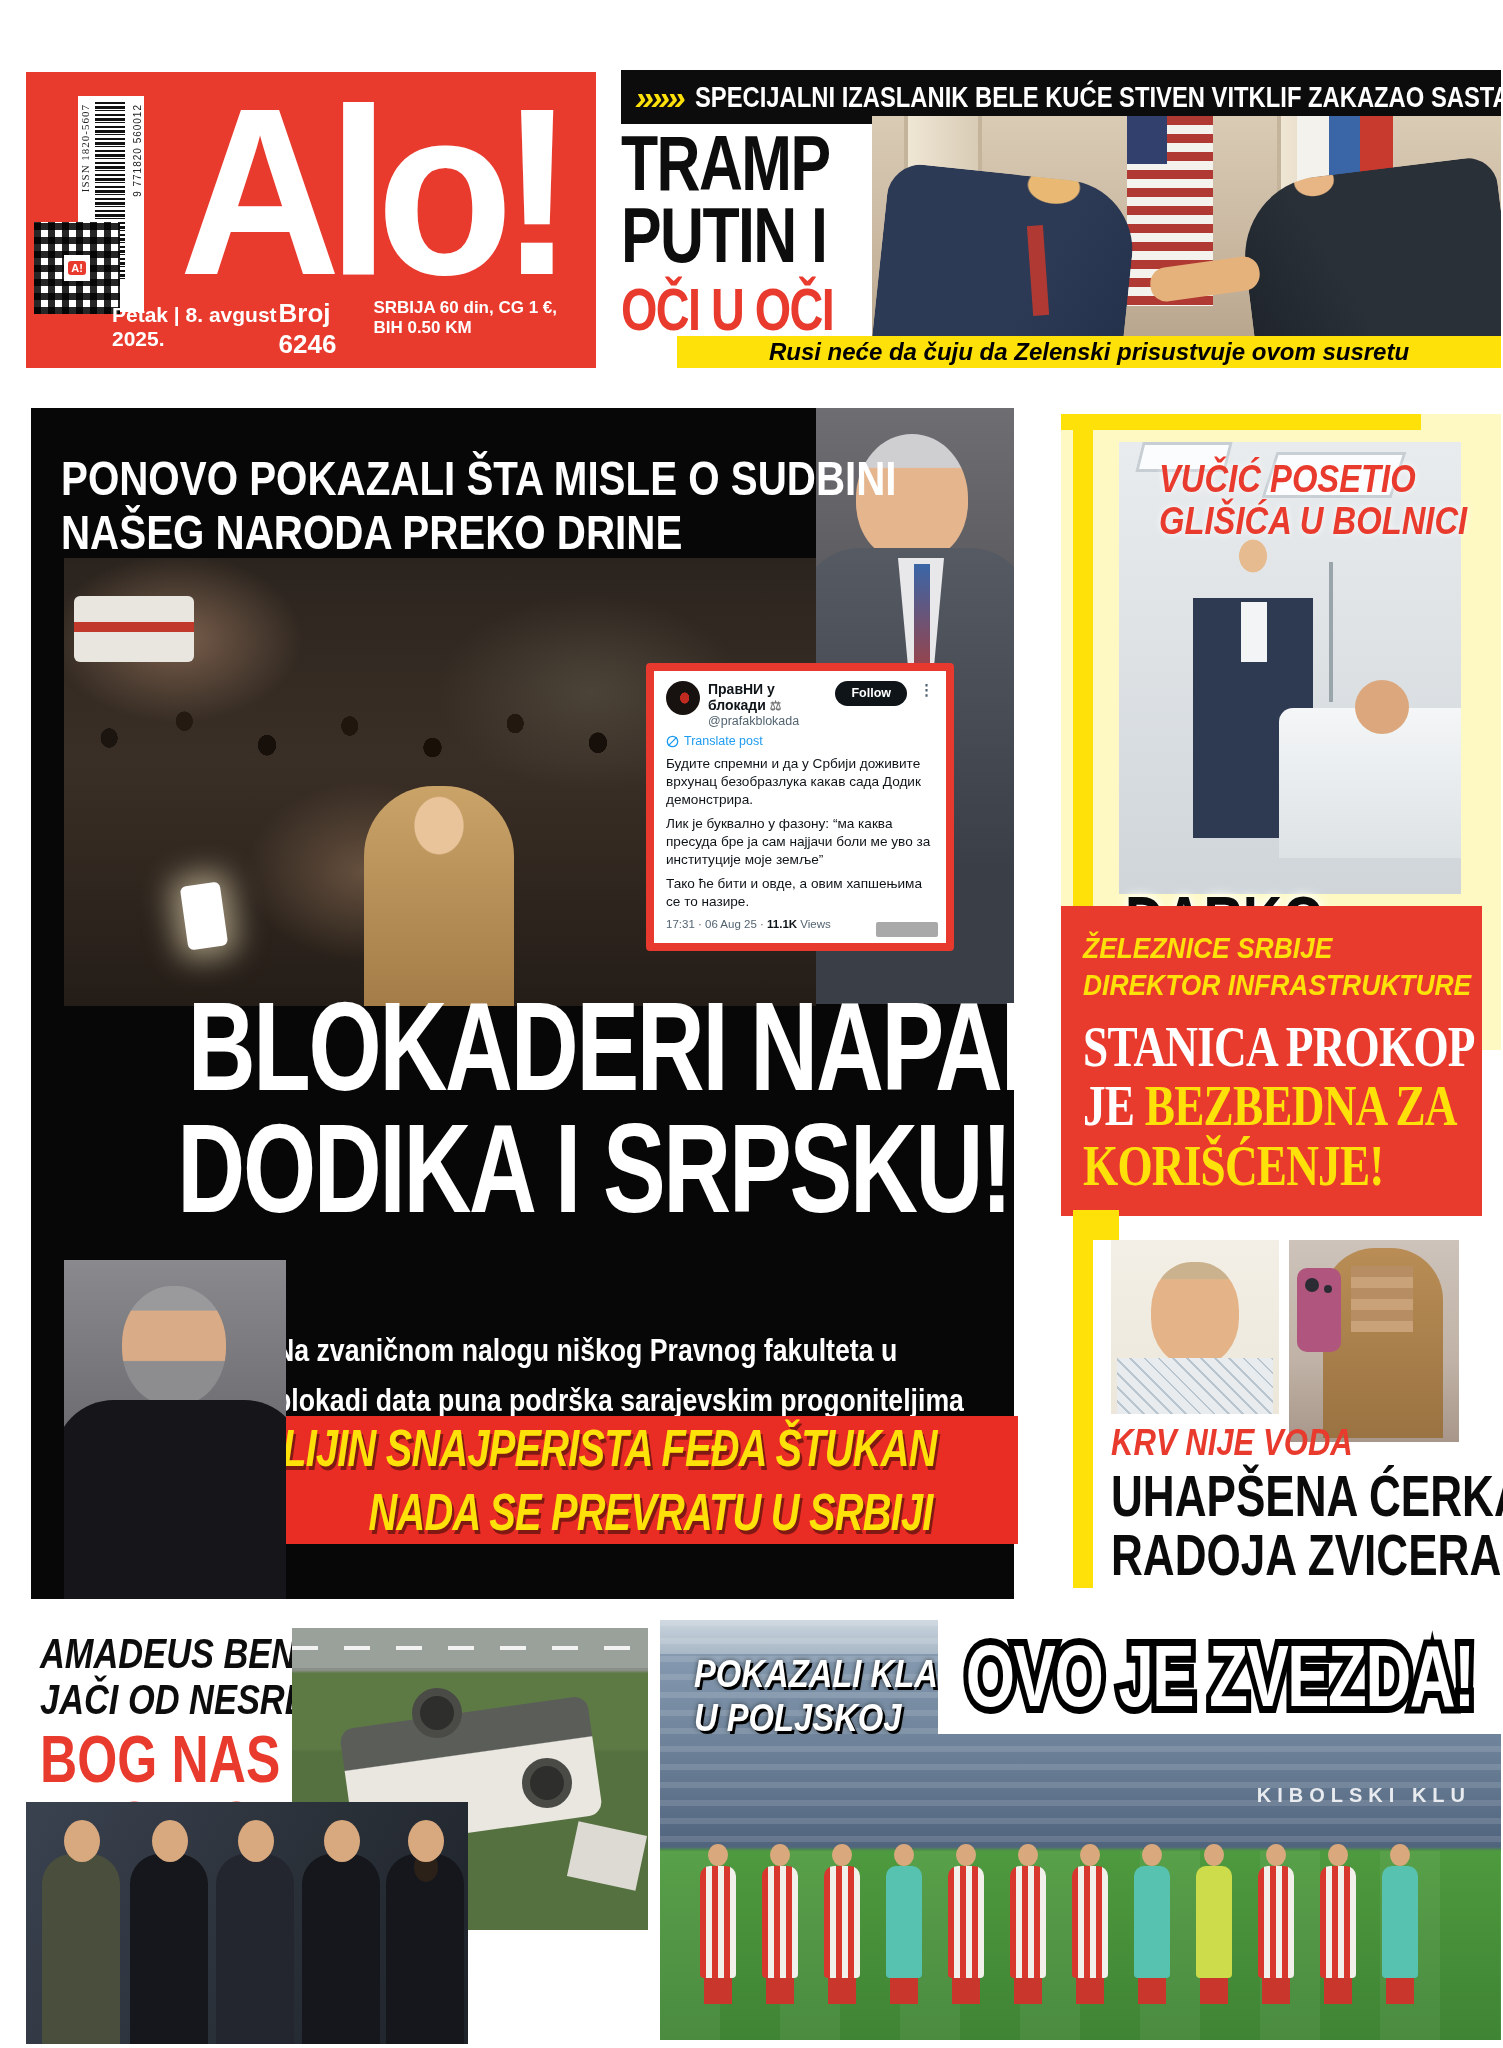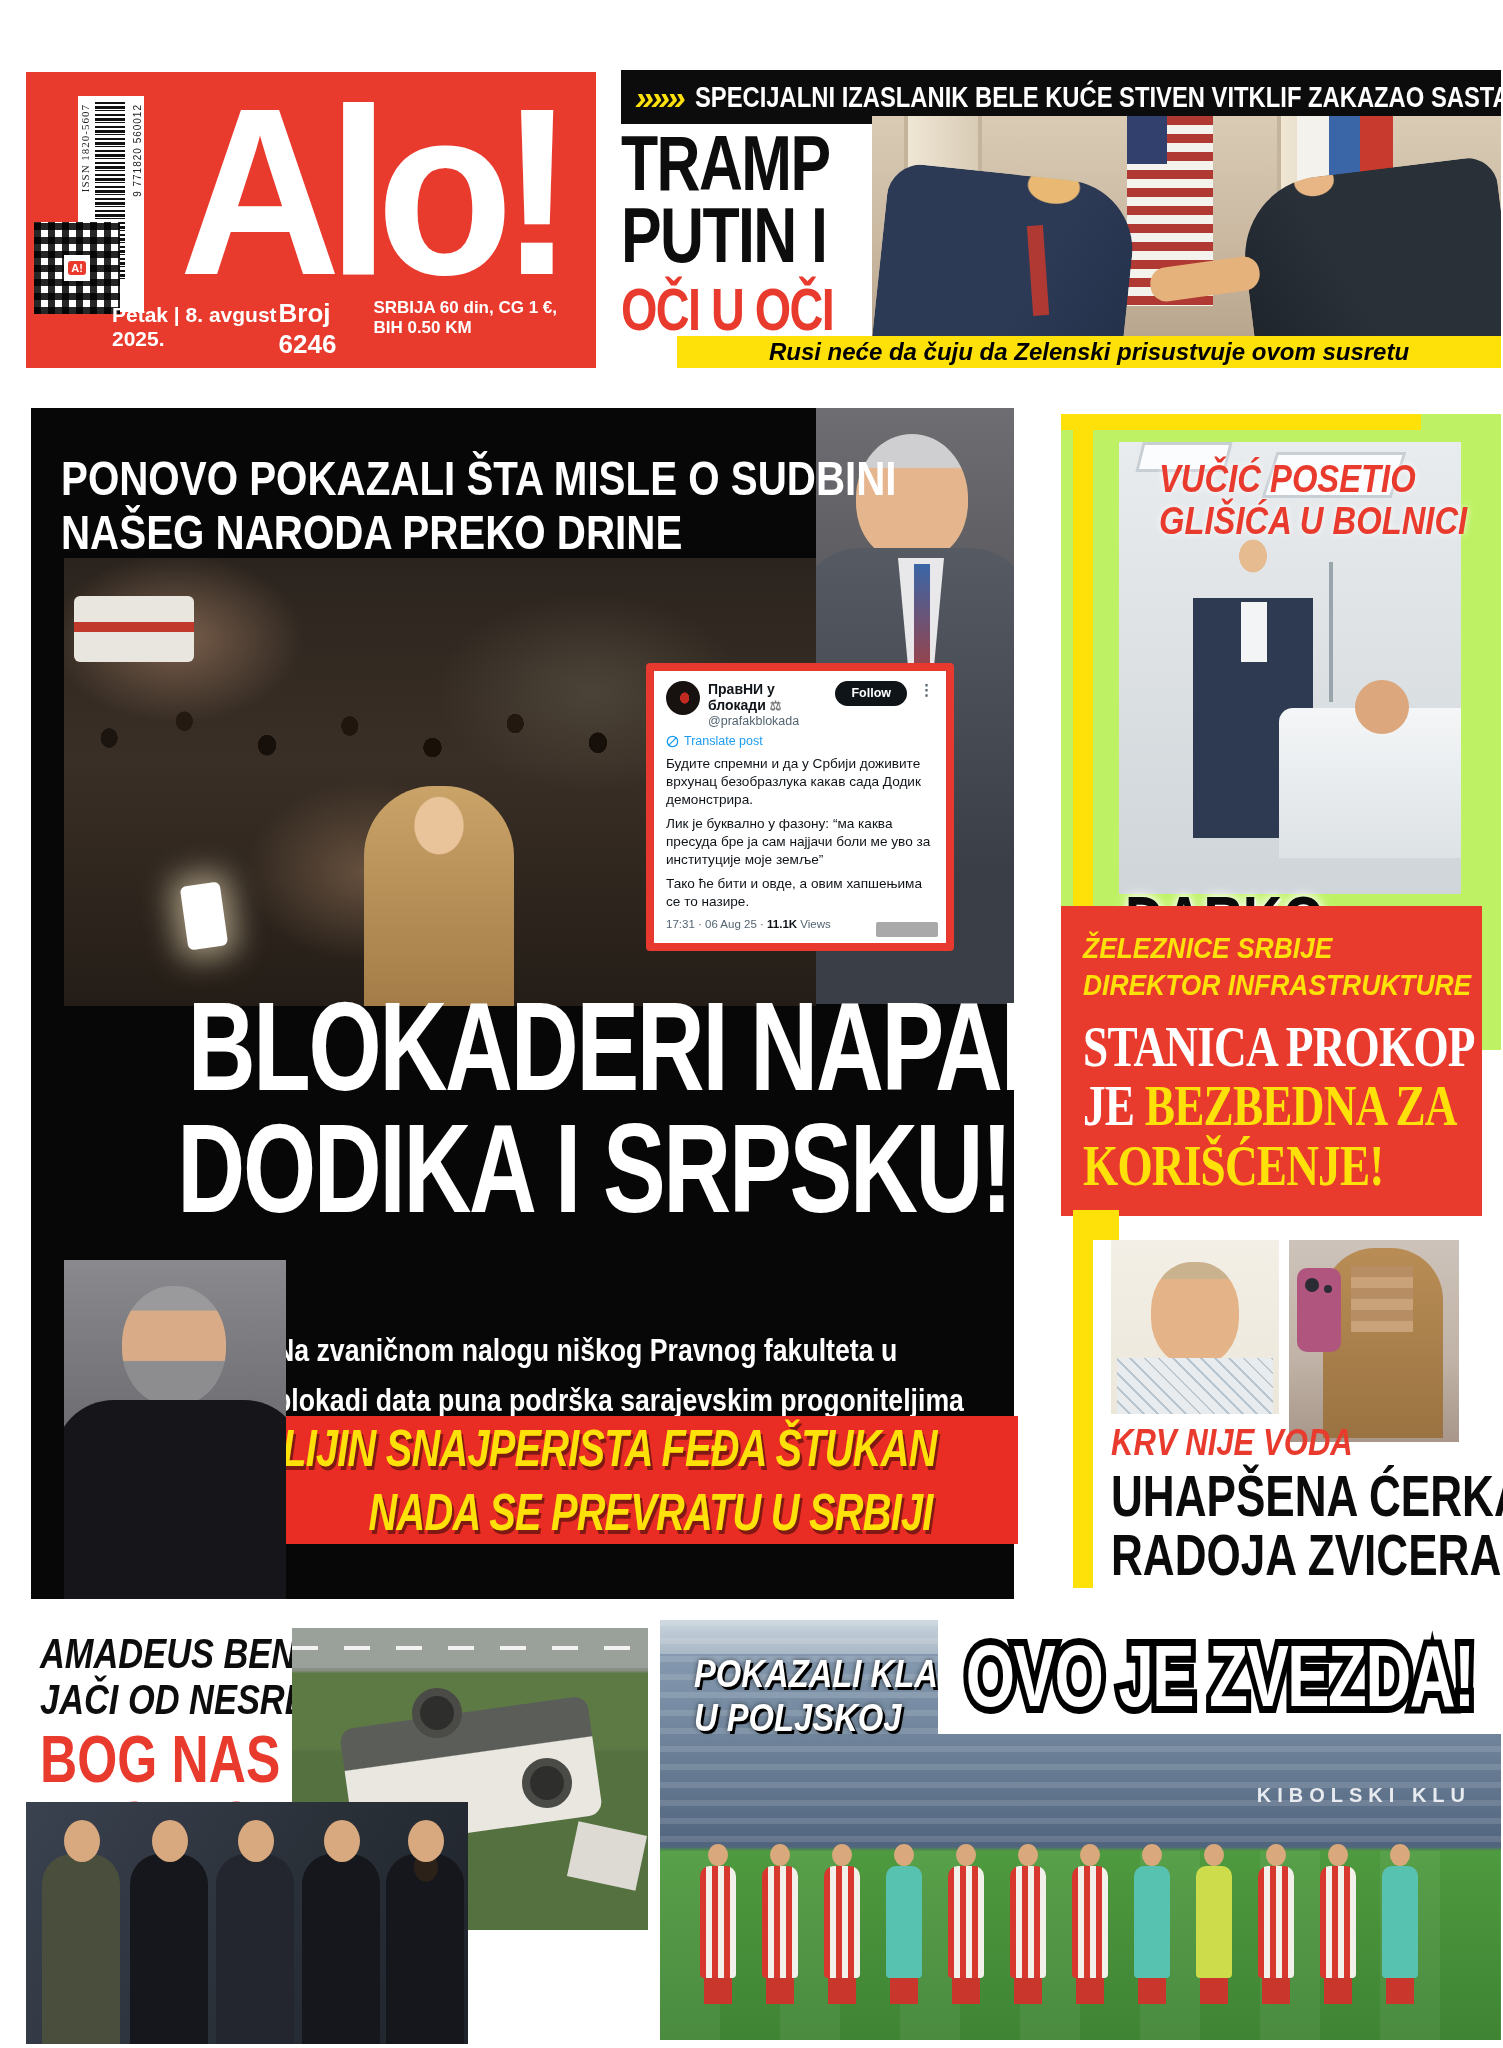--- a/index.html
+++ b/index.html
@@ -139,21 +139,21 @@
   .strip span{color:var(--yellow);font-weight:900;font-style:italic;font-size:51px;letter-spacing:-1px;
     text-shadow:3px 4px 0 rgba(0,0,0,.45);}
   .strip .cond{--sx:.78;}
   .stukan-photo{position:absolute;left:33px;top:852px;width:222px;height:339px;overflow:hidden;
     background:linear-gradient(180deg,#8a8a8e 0%,#6e6e72 50%,#4a4a4e 100%);}
   .stukan-head{position:absolute;left:58px;top:26px;width:104px;height:120px;border-radius:48%;
     background:linear-gradient(180deg,#9a9a9c 0 20%,#d9ab86 21% 62%,#8d8d90 63% 100%);}
   .stukan-body{position:absolute;left:-10px;top:140px;width:250px;height:210px;border-radius:60px 60px 0 0;background:#15151a;}
 
   
-  .hospital{position:absolute;left:1061px;top:414px;width:440px;height:636px;background:#bef264;}
+  .hospital{position:absolute;left:1061px;top:414px;width:440px;height:636px;background:#fef9c3;}
   .hospital .ybar-top{position:absolute;left:0;top:0;width:360px;height:16px;background:var(--yellow);}
   .hospital .ybar-left{position:absolute;left:12px;top:0;width:20px;height:100%;background:var(--yellow);}
   .hospital-photo{position:absolute;left:58px;top:28px;width:342px;height:452px;overflow:hidden;
     background:linear-gradient(180deg,#e9ecee 0%,#dfe3e6 40%,#cfd5d9 100%);}
   .ceil-light{position:absolute;background:#fafcfd;border:3px solid #c7ced4;}
   .cl1{left:150px;top:10px;width:130px;height:46px;transform:skewX(-18deg);}
   .cl2{left:20px;top:0px;width:90px;height:30px;transform:skewX(-14deg);}
   .iv-pole{position:absolute;left:210px;top:120px;width:4px;height:140px;background:#9aa4ab;}
   .doc-figure{position:absolute;left:74px;top:96px;width:120px;height:300px;
     background:radial-gradient(34px 40px at 50% 6%,#e7bb90 0 40%,transparent 42%),

